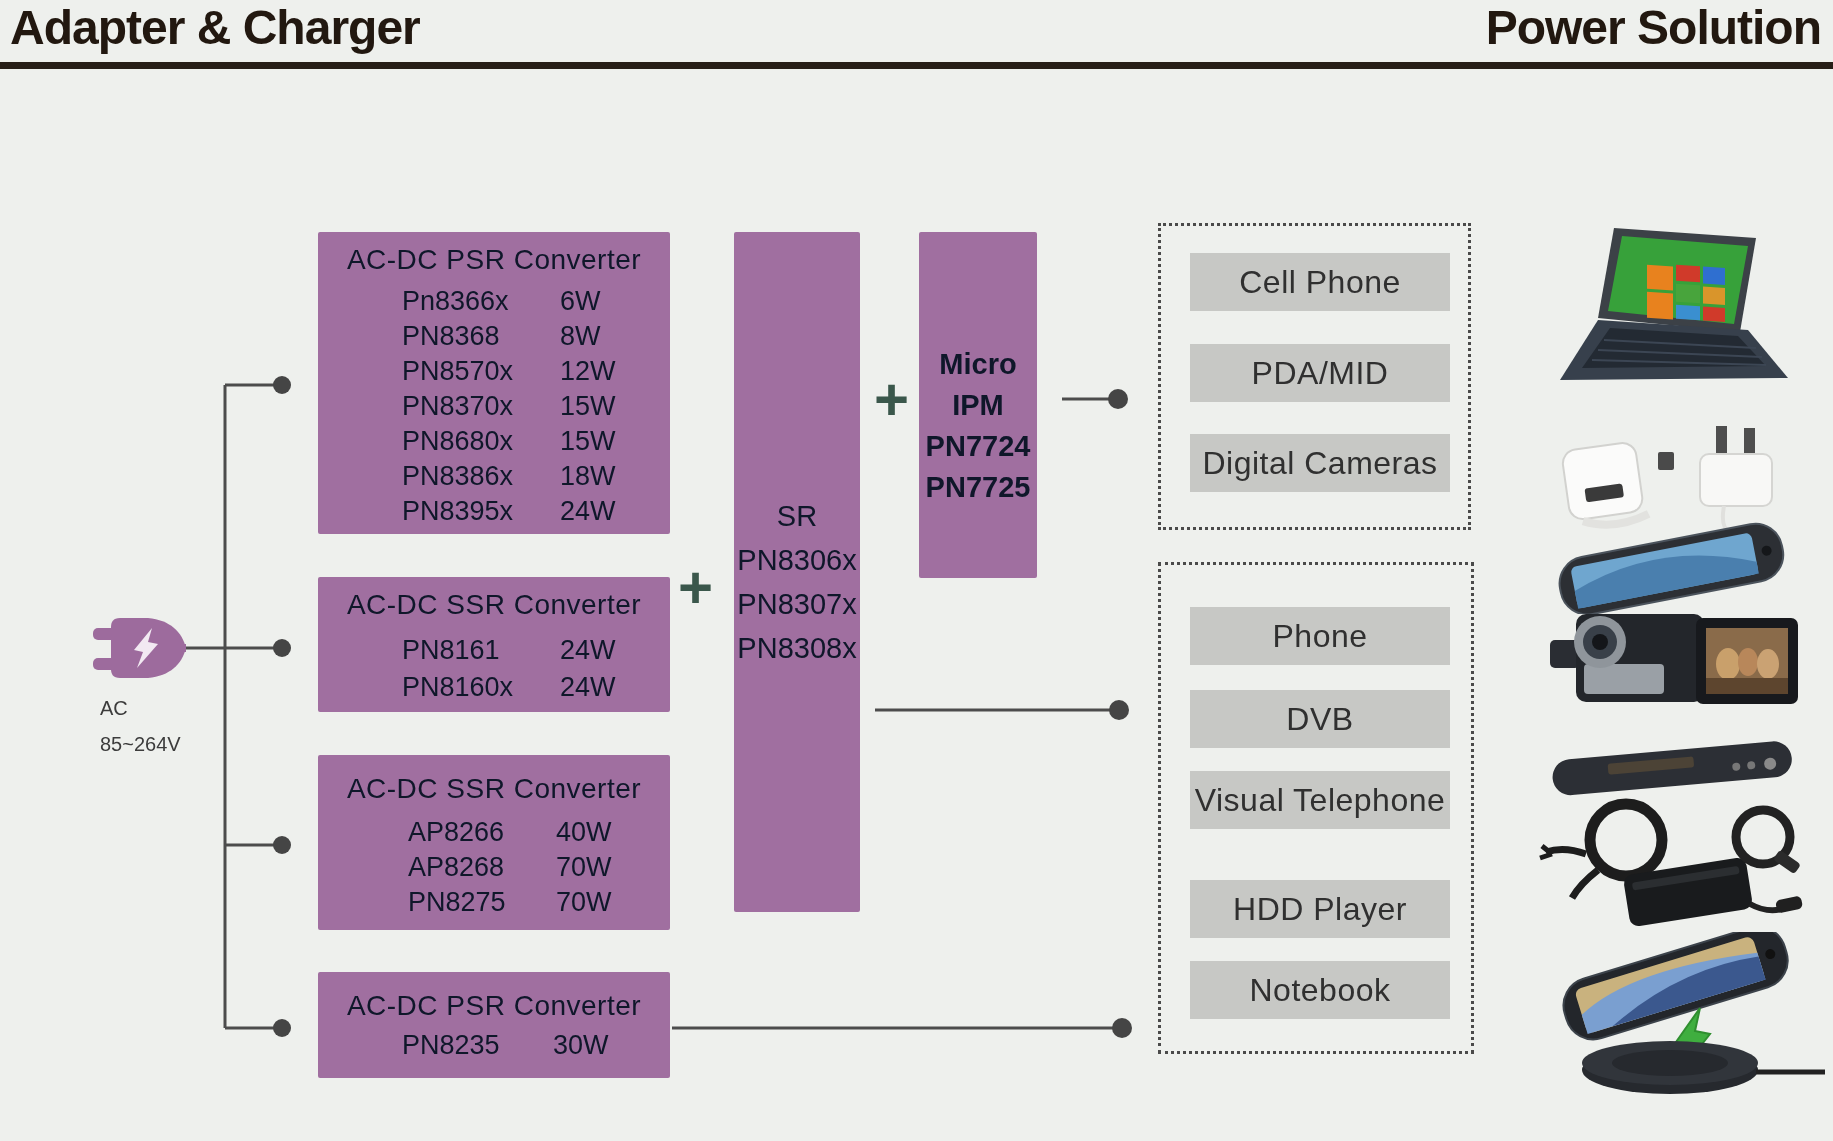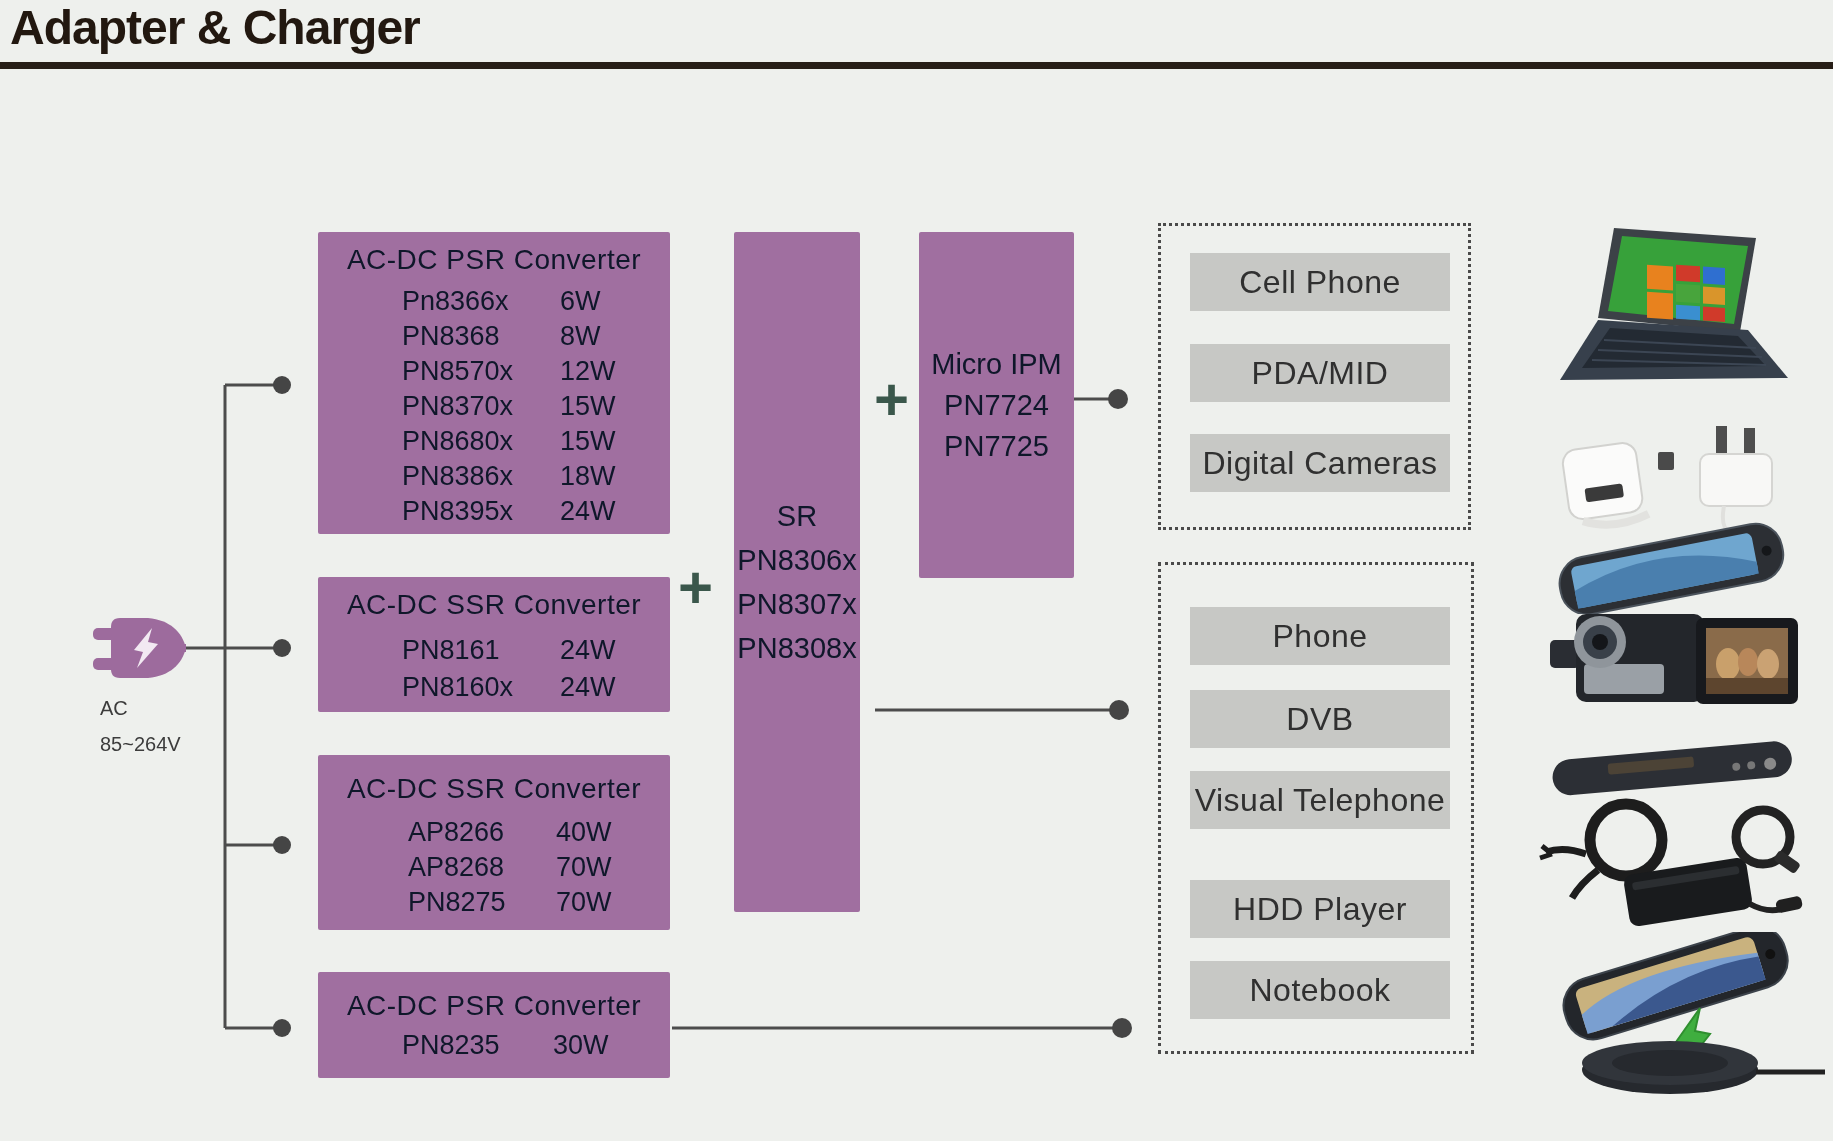--- a/index.html
+++ b/index.html
@@ -34,20 +34,21 @@
   .ac-label{position:absolute;left:100px;top:690px;font-size:20px;line-height:36px;color:#3c3c3c;z-index:2;}
 
   .img-wrap{position:absolute;z-index:2;}
 </style>
 </head>
 <body>
 
 <div class="page">
 
   <div class="hdr-title" style="left:10px;">Adapter &amp; Charger</div>
+  <div class="hdr-title" style="right:12px;">Power Solution</div>
   <div class="hdr-rule"></div>
 
   <svg class="overlay" width="1833" height="1141">
     <g stroke="#4c4c4c" stroke-width="3" fill="none">
       <path d="M225,385 V1028"></path>
       <path d="M225,385 H276"></path>
       <path d="M183,648 H276"></path>
       <path d="M225,845 H276"></path>
       <path d="M225,1028 H276"></path>
       <path d="M672,1028 H1116"></path>
@@ -156,21 +157,21 @@
 
   <div class="pbox vcol" style="left:734px;top:232px;width:126px;height:680px;padding-top:0;">
     <div style="padding-top:262px;">
       <div>SR</div>
       <div>PN8306x</div>
       <div>PN8307x</div>
       <div>PN8308x</div>
     </div>
   </div>
 
-  <div class="pbox vcol" style="left:919px;top:232px;width:155px;height:346px;line-height:41px;">
+  <div class="pbox vcol" style="left:919px;top:232px;width:118px;height:346px;line-height:41px;font-weight:bold;">
     <div style="padding-top:112px;">
       <div>Micro IPM</div>
       <div>PN7724</div>
       <div>PN7725</div>
     </div>
   </div>
 
   <div class="plus" style="left:678px;top:568px;">+</div>
   <div class="plus" style="left:874px;top:380px;">+</div>
 

